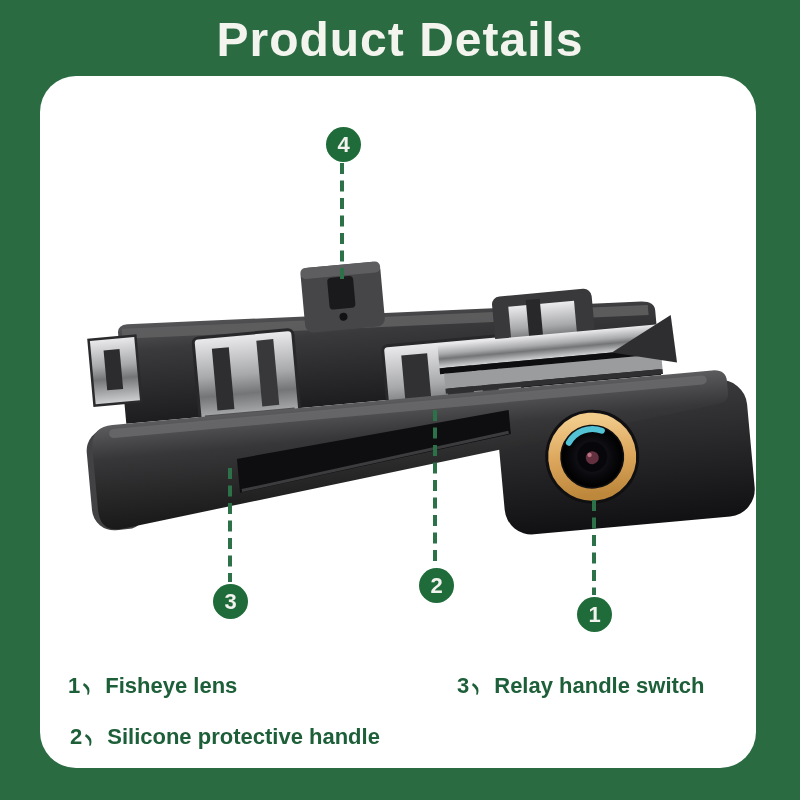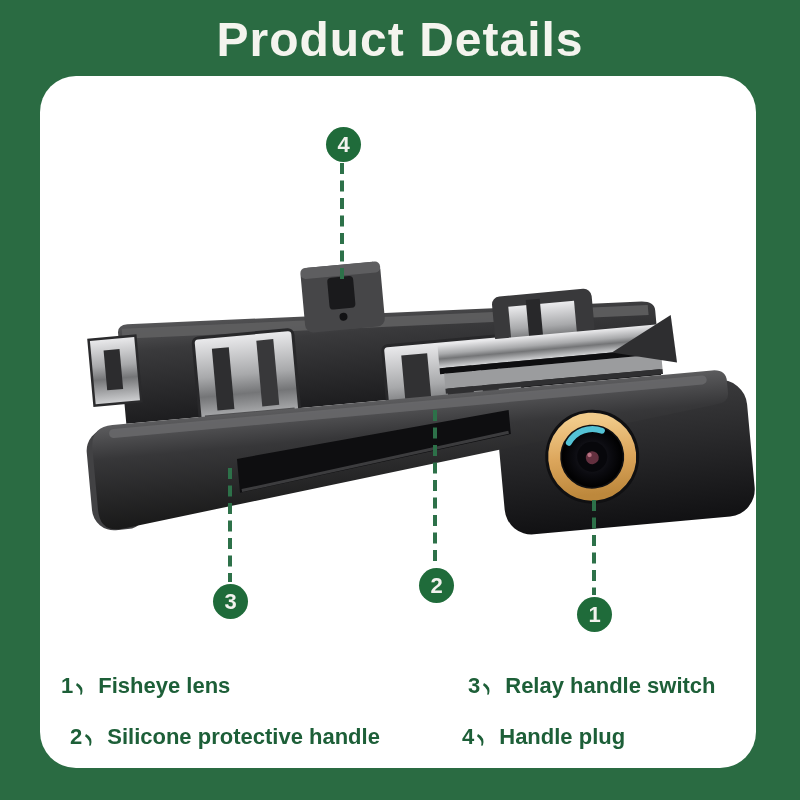--- a/index.html
+++ b/index.html
@@ -148,34 +148,29 @@
       <line x1="395" y1="334" x2="395" y2="490"></line>
       <line x1="554" y1="424" x2="554" y2="519"></line>
     </g>
   </svg>
 
   <div class="callout" style="left:286px;top:51px;">4</div>
   <div class="callout" style="left:173px;top:508px;">3</div>
   <div class="callout" style="left:379px;top:492px;">2</div>
   <div class="callout" style="left:537px;top:521px;">1</div>
 
-  <div class="legend-item" style="left:21px;top:597px;">
+  <div class="legend-item" style="left:28px;top:597px;">
     <span class="li-num">1</span><span class="li-sep" aria-label="、"><svg viewBox="0 0 11 14">
           <path d="M2 1 Q9 4.5 7 12 Q6.6 13.2 5.2 12.6 Q6.8 7.5 1 3.2 Z" fill="#1d5f38"></path>
         </svg></span><span class="li-label">Fisheye lens</span>
   </div>
   <div class="legend-item" style="left:30px;top:648px;">
     <span class="li-num">2</span><span class="li-sep" aria-label="、"><svg viewBox="0 0 11 14">
           <path d="M2 1 Q9 4.5 7 12 Q6.6 13.2 5.2 12.6 Q6.8 7.5 1 3.2 Z" fill="#1d5f38"></path>
         </svg></span><span class="li-label">Silicone protective handle</span>
   </div>
-  <div class="legend-item" style="left:428px;top:597px;">
+  <div class="legend-item" style="left:417px;top:597px;">
     <span class="li-num">3</span><span class="li-sep" aria-label="、"><svg viewBox="0 0 11 14">
           <path d="M2 1 Q9 4.5 7 12 Q6.6 13.2 5.2 12.6 Q6.8 7.5 1 3.2 Z" fill="#1d5f38"></path>
         </svg></span><span class="li-label">Relay handle switch</span>
-  </div>
-  <div class="legend-item" style="left:422px;top:648px;">
-    <span class="li-num">4</span><span class="li-sep" aria-label="、"><svg viewBox="0 0 11 14">
-          <path d="M2 1 Q9 4.5 7 12 Q6.6 13.2 5.2 12.6 Q6.8 7.5 1 3.2 Z" fill="#1d5f38"></path>
-        </svg></span><span class="li-label">Handle plug</span>
   </div>
 
 </div>
 
 </body></html>

